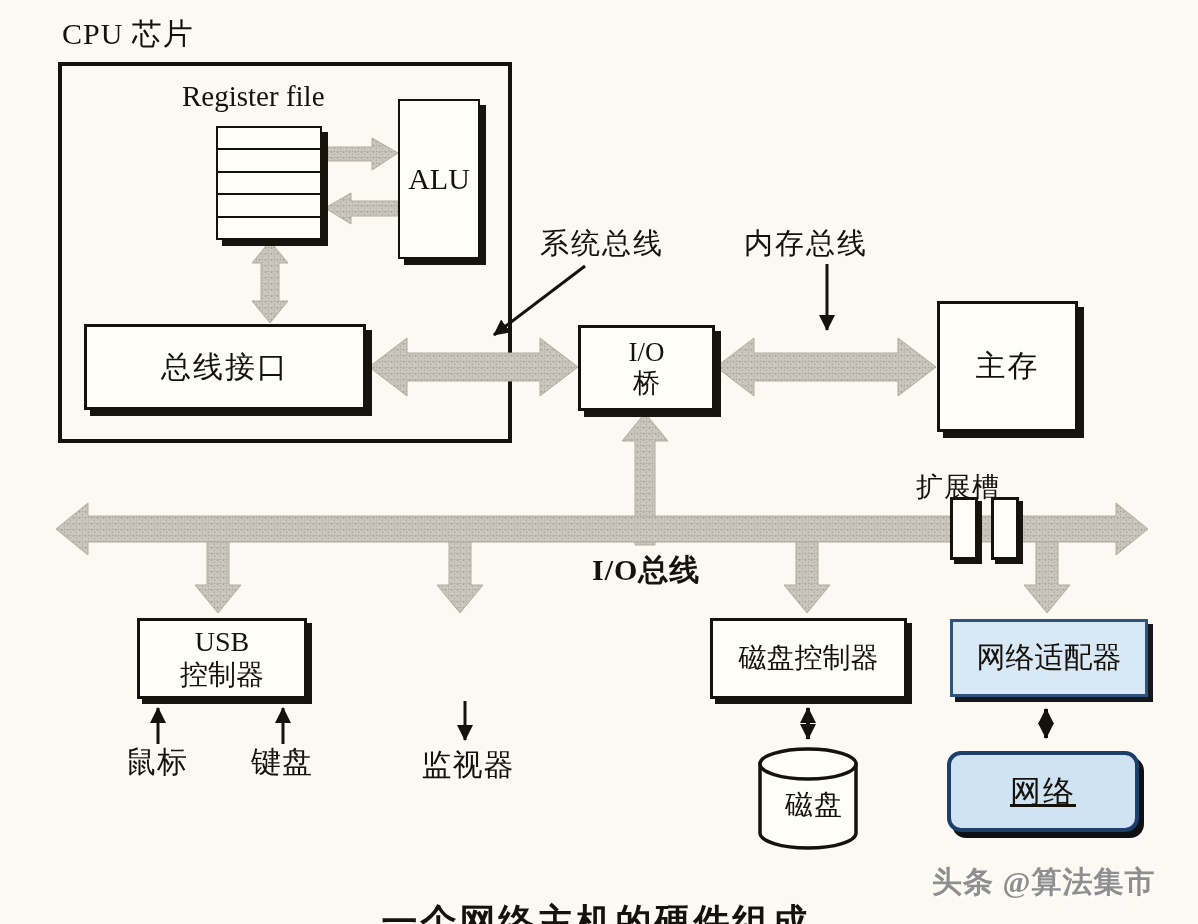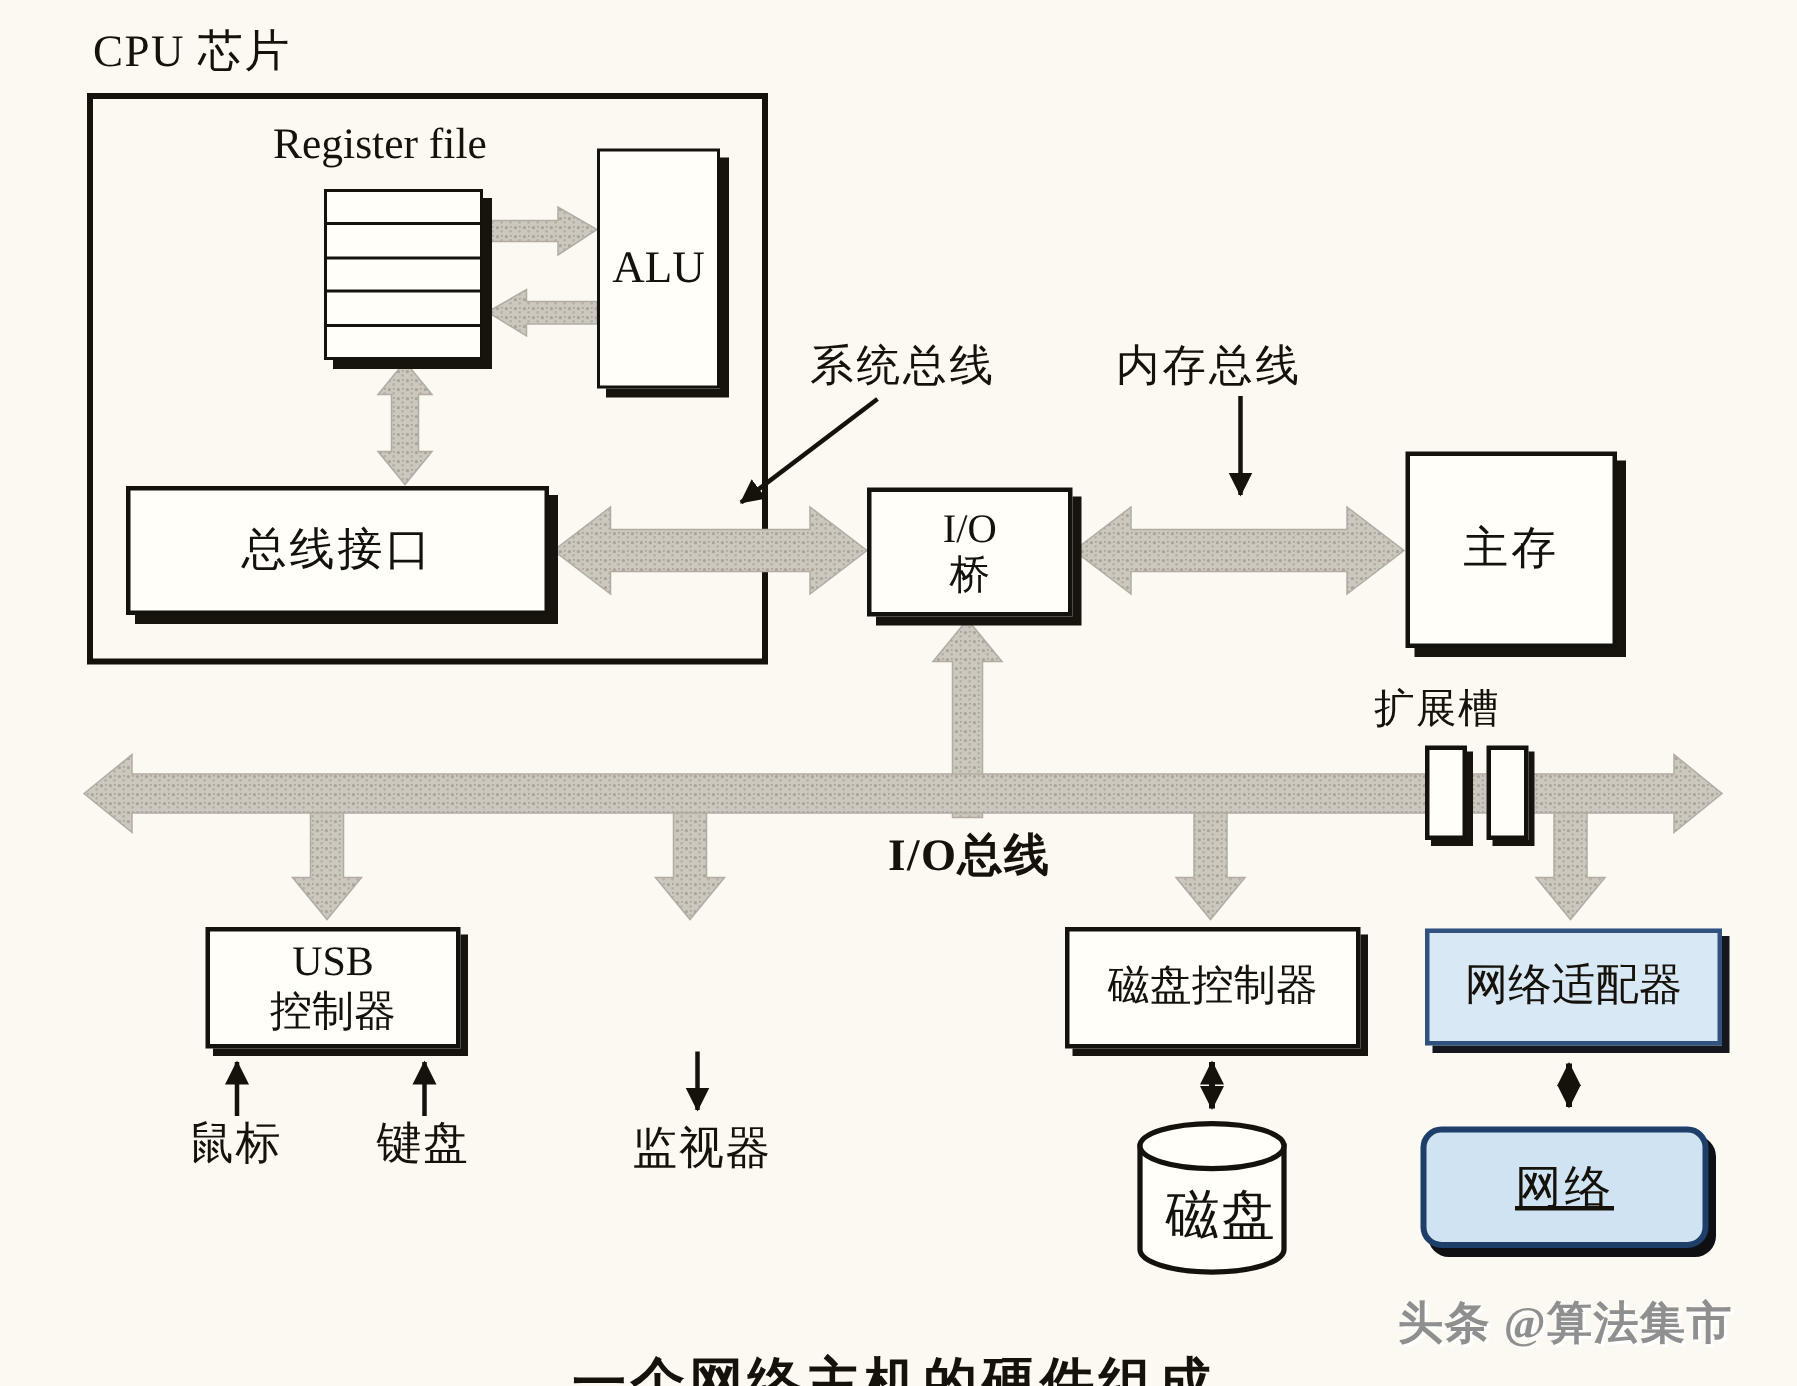--- a/index.html
+++ b/index.html
@@ -203,21 +203,21 @@
 
   <div class="box" style="left:578px; top:325px; width:137px; height:86px; font-size:27px;">
     <span>I/O</span>
     <span>桥</span>
   </div>
 
   <div class="box" style="left:937px; top:301px; width:141px; height:131px; font-size:30px; letter-spacing:2px;">
     <span>主存</span>
   </div>
 
-  <div class="lbl" style="left:916px; top:454px; font-size:27px;">扩展槽</div>
+  <div class="lbl" style="left:916px; top:469px; font-size:27px;">扩展槽</div>
   <div class="slot" style="left:950px; top:497px;"></div>
   <div class="slot" style="left:991px; top:497px;"></div>
 
   <div class="lbl" style="left:592px; top:550px; font-size:30px; font-weight:600;">I/O总线</div>
 
   <div class="box" style="left:137px; top:618px; width:170px; height:81px; font-size:28px; box-shadow:5px 5px 0 0 #17130d;">
     <span>USB</span>
     <span>控制器</span>
   </div>
 
@@ -226,21 +226,21 @@
     <span>磁盘控制器</span>
   </div>
 
   <div class="box blue-box" style="left:950px; top:619px; width:198px; height:78px; font-size:29px;">
     <span>网络适配器</span>
   </div>
 
   <div class="lbl" style="left:107px; top:742px; width:100px; text-align:center; font-size:30px;">鼠标</div>
   <div class="lbl" style="left:232px; top:742px; width:100px; text-align:center; font-size:30px;">键盘</div>
   <div class="lbl" style="left:393px; top:745px; width:150px; text-align:center; font-size:30px;">监视器</div>
-  <div class="lbl" style="left:758px; top:786px; width:112px; text-align:center; font-size:36px;">磁盘</div>
+  <div class="lbl" style="left:758px; top:786px; width:112px; text-align:center; font-size:28px;">磁盘</div>
 
   <div id="network-box" class="box" style="left:947px; top:751px; width:192px; height:81px; font-size:31px; letter-spacing:2px;">
     <span>网络</span>
   </div>
 
   <div id="caption" class="lbl" style="left:370px; top:858px; width:452px;">一个网络主机的硬件组成</div>
   <div id="watermark" class="lbl" style="left:932px; top:862px;">头条 @算法集市</div>
 
 </div>
 

